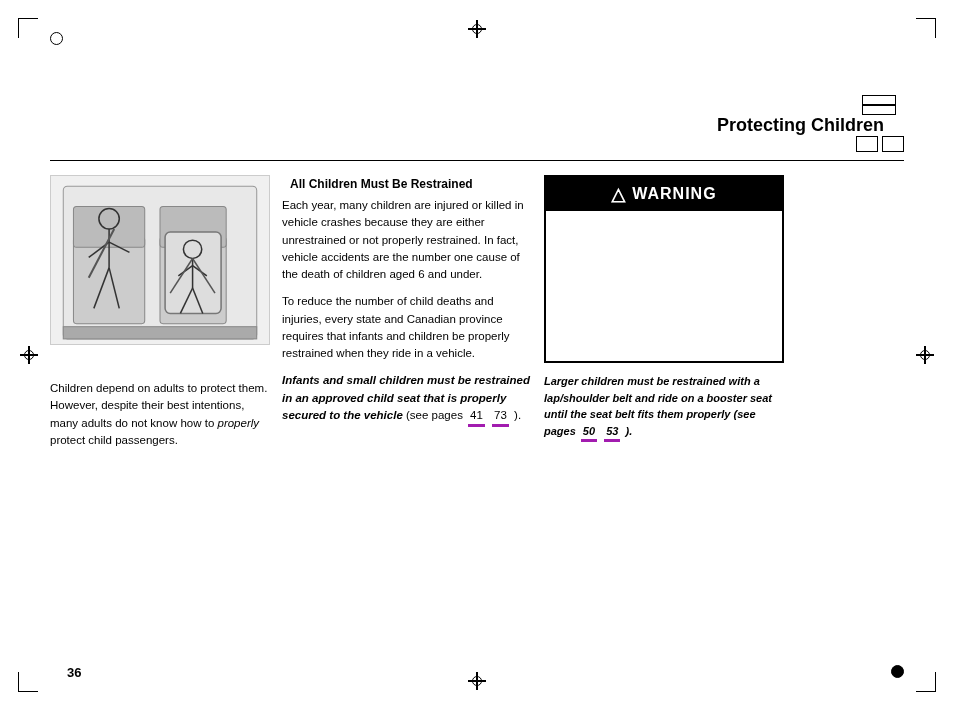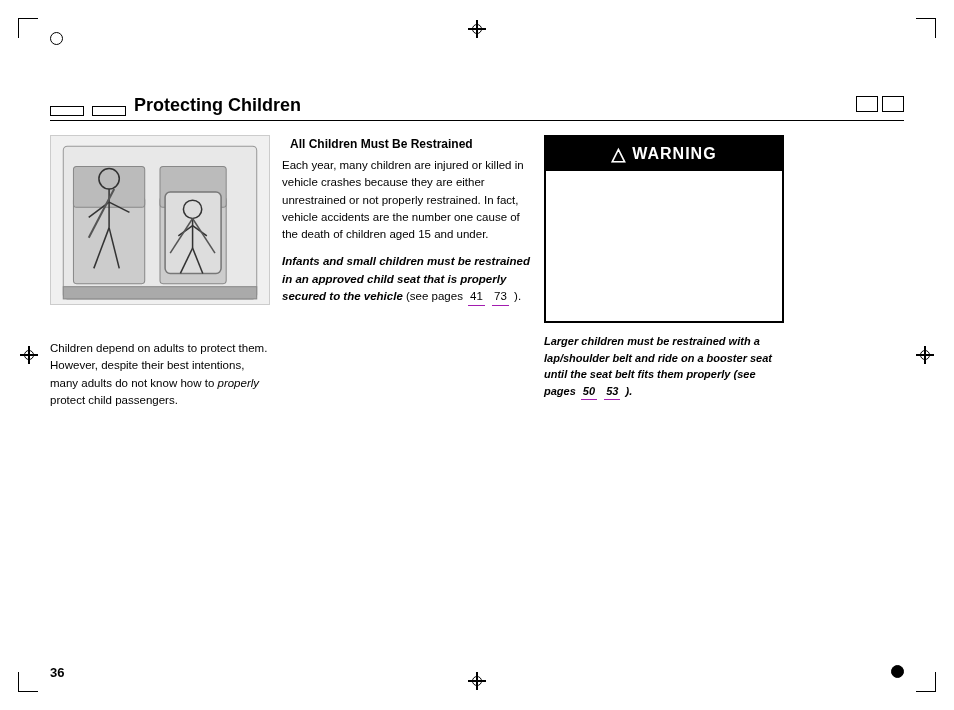--- a/index.html
+++ b/index.html
@@ -81,20 +81,21 @@
       bottom: 60px;
     }
 
     
     .header-tabs {
       display: flex;
       align-items: flex-end;
       margin-bottom: 0;
       border-bottom: 1.5px solid #000;
       padding-bottom: 4px;
+      flex-direction: column;
     }
 
     .tab-box {
       border: 1.5px solid #000;
       padding: 4px 16px;
       margin-right: 8px;
       font-size: 12px;
       background: #fff;
     }
 
@@ -213,33 +214,33 @@
       font-style: italic;
       font-weight: bold;
       line-height: 1.5;
       margin-top: 10px;
     }
 
     
     .page-number {
       position: absolute;
       bottom: 30px;
-      left: 50px;
+      left: 67px;
       font-size: 13px;
       font-weight: bold;
     }
 
     
     .car-svg {
       width: 100%;
       height: 100%;
     }
     .page-num-ref {
       display: inline-block;
-      border-bottom: 1px solid #a21caf;
+      border-bottom: 3px solid #a21caf;
       padding: 0 2px;
       margin: 0 2px;
     }
   </style>
 </head>
 <body>
 
 <div class="page">
 
   <div class="corner-mark tl"></div>
@@ -321,21 +322,22 @@
         <div class="left-text">
           <p>
             Children depend on adults to protect them. However, despite their best intentions, many adults do not know how to <em>properly</em> protect child passengers.
           </p>
           <br>
         </div>
       </div>
 
       <div class="mid-col">
         <p class="section-title">All Children Must Be Restrained</p>
-        <p>Each year, many children are injured or killed in vehicle crashes because they are either unrestrained or not properly restrained. In fact, vehicle accidents are the number one cause of the death of children aged 15 and under.</p>
+        <p>Each year, many children are injured or killed in vehicle crashes because they are either unrestrained or not properly restrained. In fact, vehicle accidents are the number one cause of the death of children aged 6 and under.</p>
+        <p>To reduce the number of child deaths and injuries, every state and Canadian province requires that infants and children be properly restrained when they ride in a vehicle.</p>
         <p>
           <span class="italic-bold">Infants and small children must be restrained in an approved child seat that is properly secured to the vehicle</span>
           <span>
             (see pages <span class="page-num-ref">41</span> <span class="page-num-ref">73</span> ).
           </span>
         </p>
       </div>
 
       <div class="right-col">
         <div class="warning-box">

